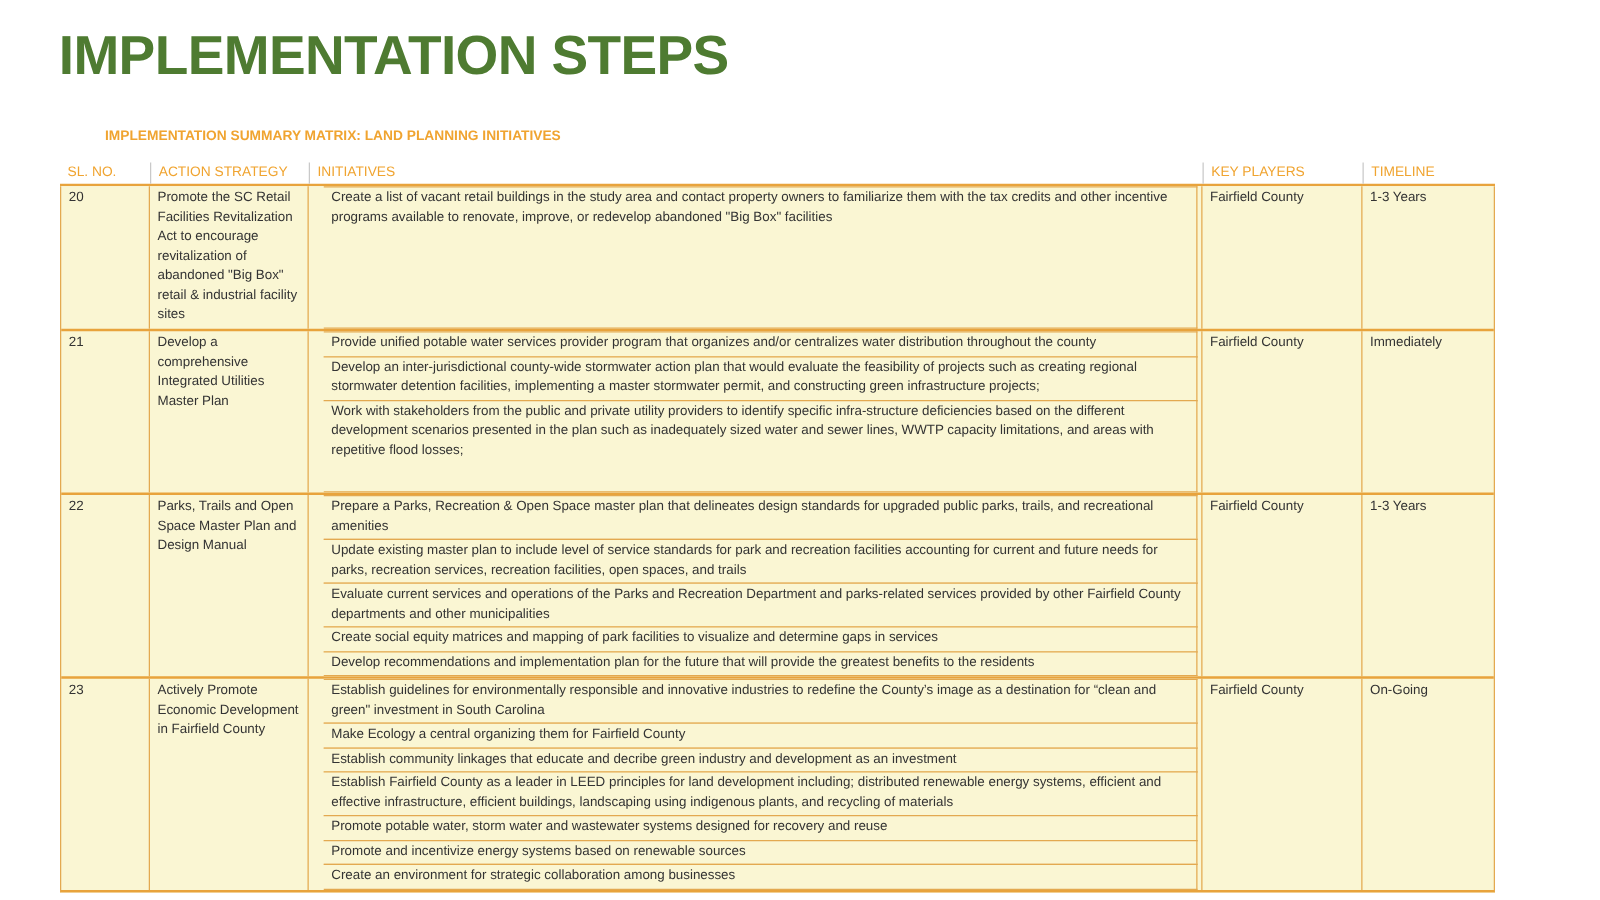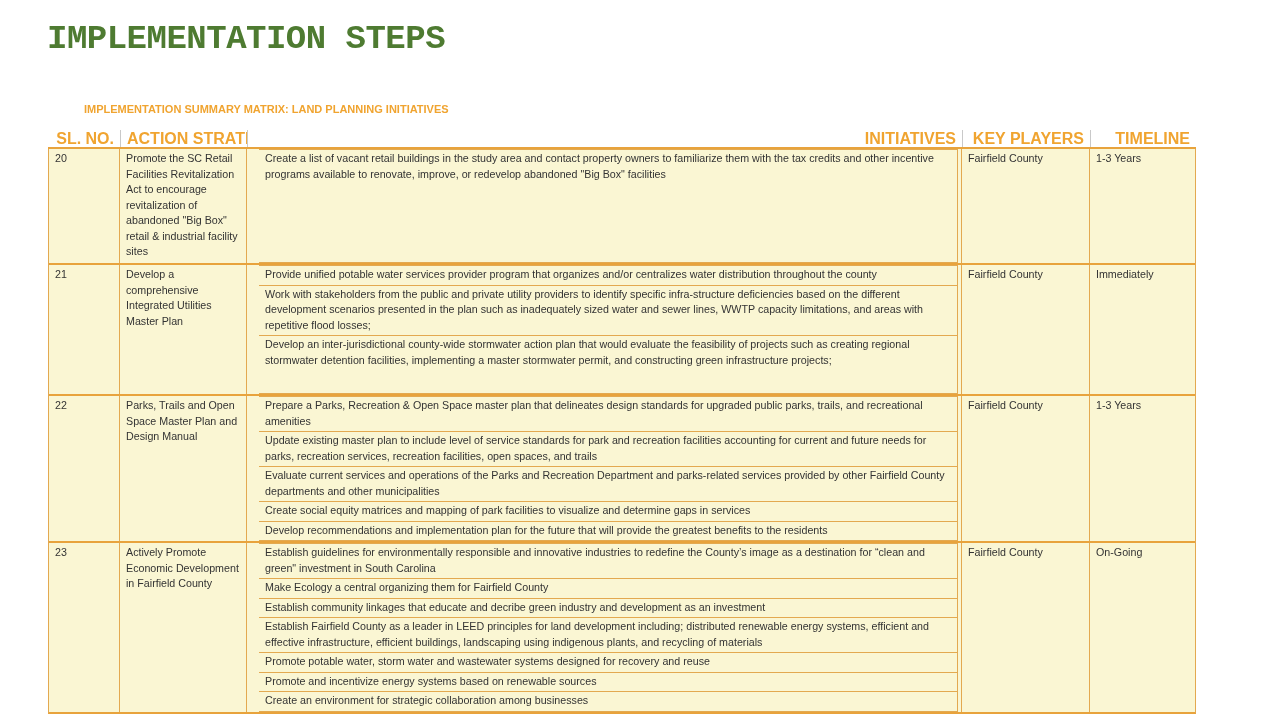--- a/index.html
+++ b/index.html
@@ -2,38 +2,37 @@
 <html><head>
 <meta charset="utf-8">
 <style>
   html,body { margin:0; padding:0; background:#ffffff; }
   .slide {
     position:relative; width:1280px; height:720px; background:#ffffff;
     font-family:"Liberation Sans","DejaVu Sans",sans-serif; overflow:hidden;
   }
   .title {
     position:absolute; left:47px; top:20px; margin:0;
-    font-size:34px; font-weight:bold; letter-spacing:-0.5px;
+    font-size:44px; font-weight:bold; letter-spacing:-0.5px;
     color:#4E7B31;
-    font-family:Liberation Mono, monospace;
   }
   .subtitle {
     position:absolute; left:48px; top:103px;
     font-size:11px; font-weight:bold; color:#F0A430;margin-left:36px;
   }
   .matrix { position:absolute; left:48px; top:130px; width:1148px; }
   .thead {
     display:grid; grid-template-columns:72px 127px 715px 128px 106px;
     border-bottom:2px solid #E8A33C; background:#ffffff;
   }
   .th {
-    font-size:16px; font-weight:bold; color:#F0A430;
+    font-size:11px; font-weight:normal; color:#F0A430;
     padding:2px 6px 2px 6px; line-height:13px;
     border-left:1px solid #C9C9C9;
-    white-space:nowrap; overflow:hidden;text-align:right;
+    white-space:nowrap; overflow:hidden;
   }
   .th:first-child { border-left:none; }
   .tbody {
     background:#FAF6D3;
     border-left:1px solid #E3A950; border-right:1px solid #E3A950;
     border-bottom:2px solid #E8A33C;
   }
   .row {
     display:grid; grid-template-columns:71px 127px 715px 128px 105px;
     border-bottom:2px solid #E8A33C;
@@ -88,22 +87,22 @@
         </div>
         <div class="cell key">Fairfield County</div>
         <div class="cell timeline">1-3 Years</div>
       </div>
 
       <div class="row r1">
         <div class="cell sl">21</div>
         <div class="cell action">Develop a comprehensive Integrated Utilities Master Plan</div>
         <div class="cell desc-cell">
           <div class="subcell">Provide unified potable water services provider program that organizes and/or centralizes water distribution throughout the county</div>
+          <div class="subcell">Develop an inter-jurisdictional county-wide stormwater action plan that would evaluate the feasibility of projects such as creating regional stormwater detention facilities, implementing a master stormwater permit, and constructing green infrastructure projects;</div>
           <div class="subcell">Work with stakeholders from the public and private utility providers to identify specific infra-structure deficiencies based on the different development scenarios presented in the plan such as inadequately sized water and sewer lines, WWTP capacity limitations, and areas with repetitive flood losses;</div>
-          <div class="subcell">Develop an inter-jurisdictional county-wide stormwater action plan that would evaluate the feasibility of projects such as creating regional stormwater detention facilities, implementing a master stormwater permit, and constructing green infrastructure projects;</div>
         </div>
         <div class="cell key">Fairfield County</div>
         <div class="cell timeline">Immediately</div>
       </div>
 
       <div class="row r2">
         <div class="cell sl">22</div>
         <div class="cell action">Parks, Trails and Open Space Master Plan and Design Manual</div>
         <div class="cell desc-cell">
           <div class="subcell">Prepare a Parks, Recreation &amp; Open Space  master plan that delineates design standards for upgraded public parks, trails, and recreational amenities</div>

